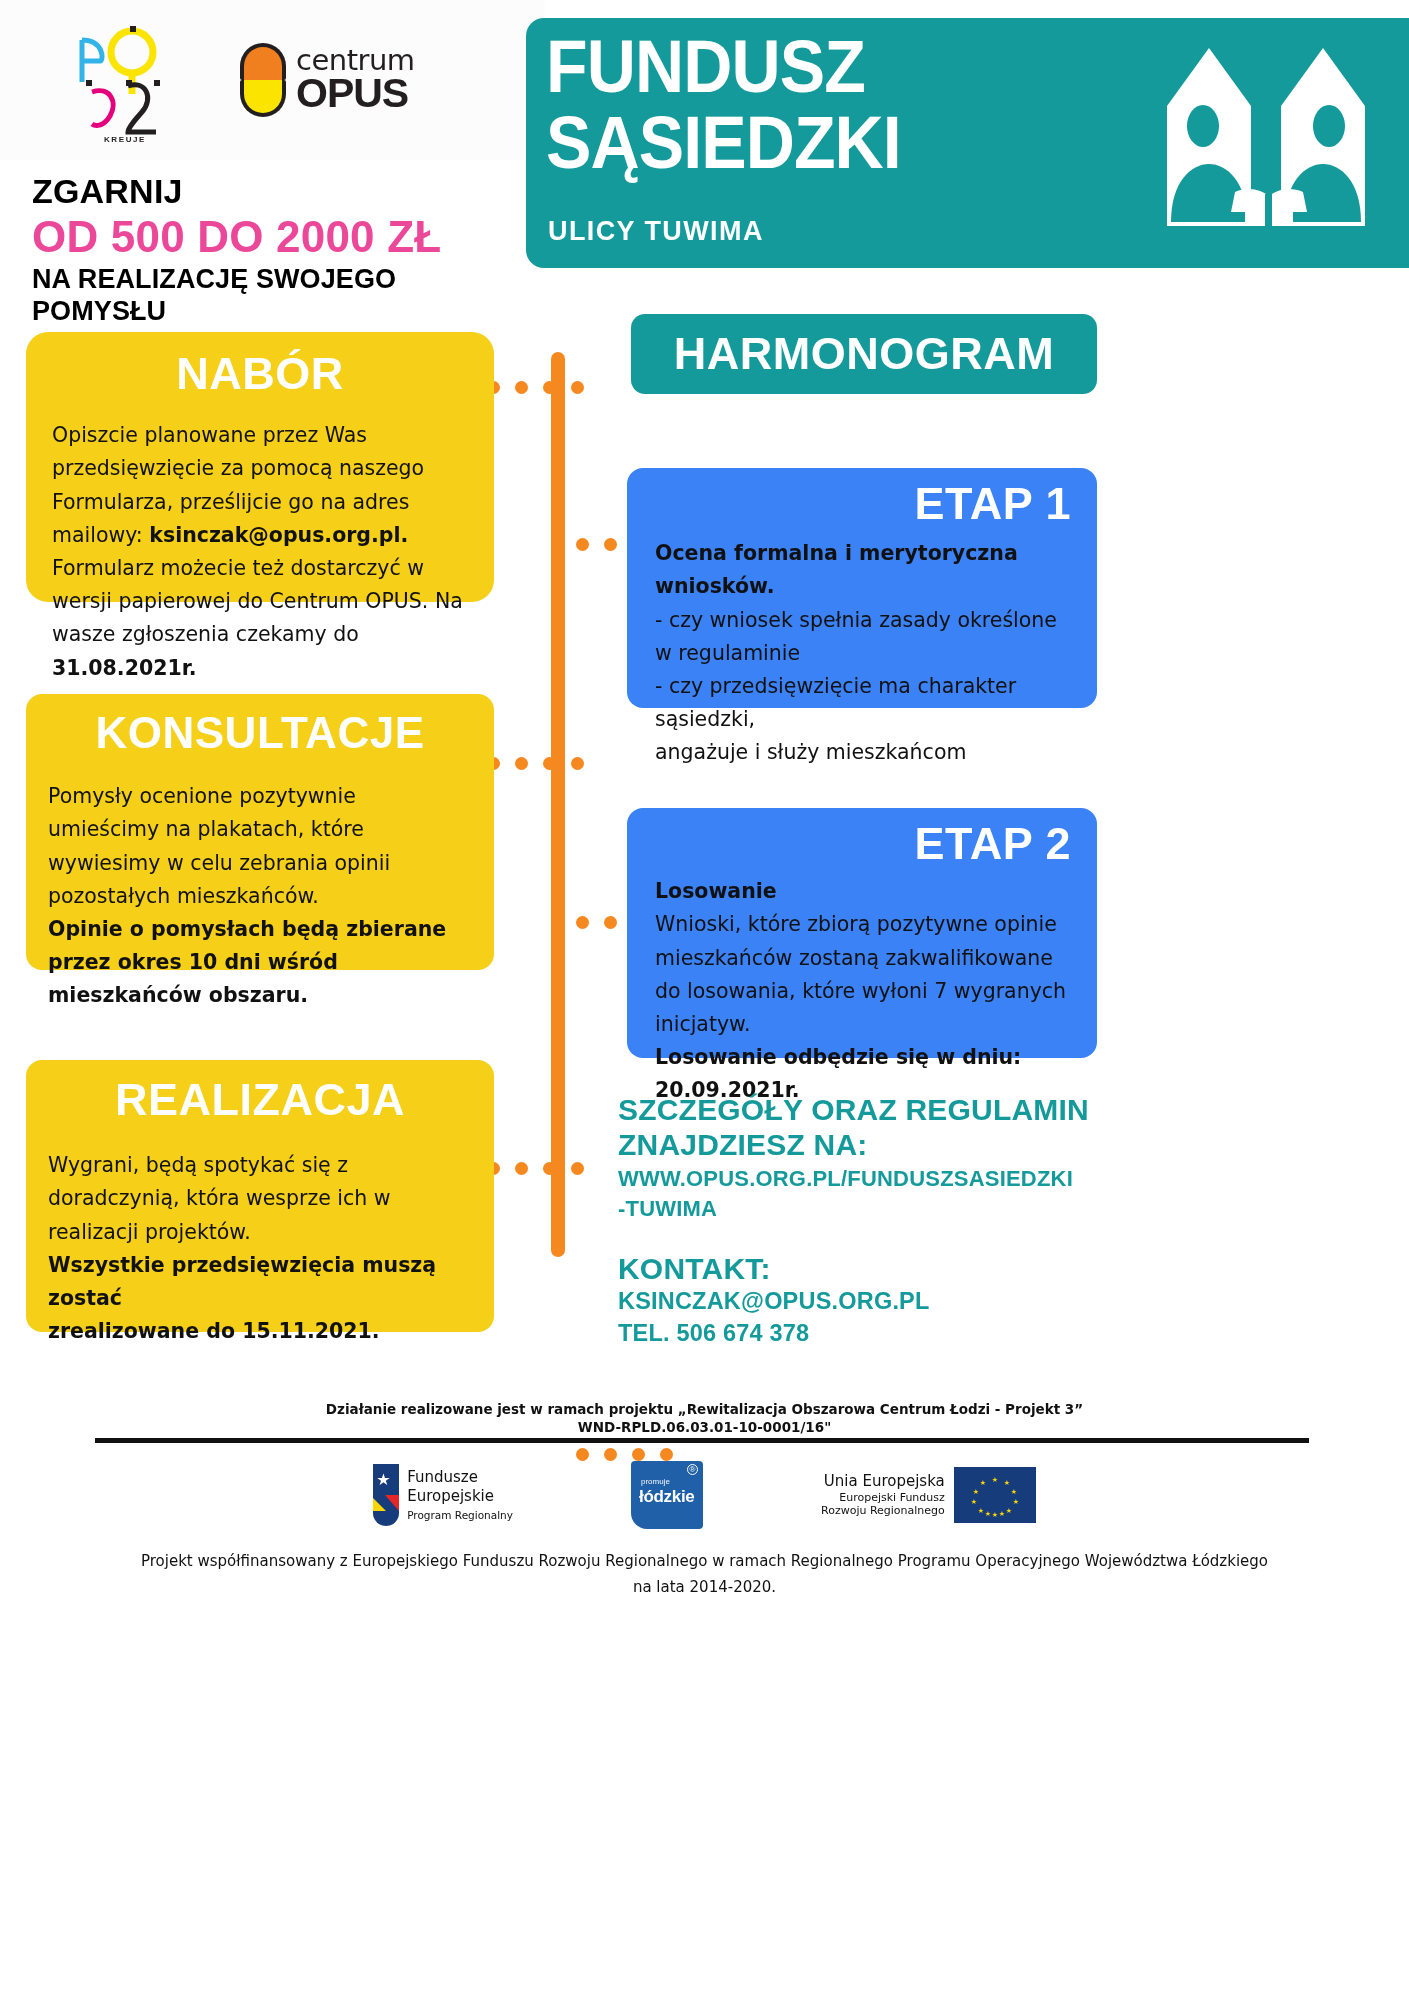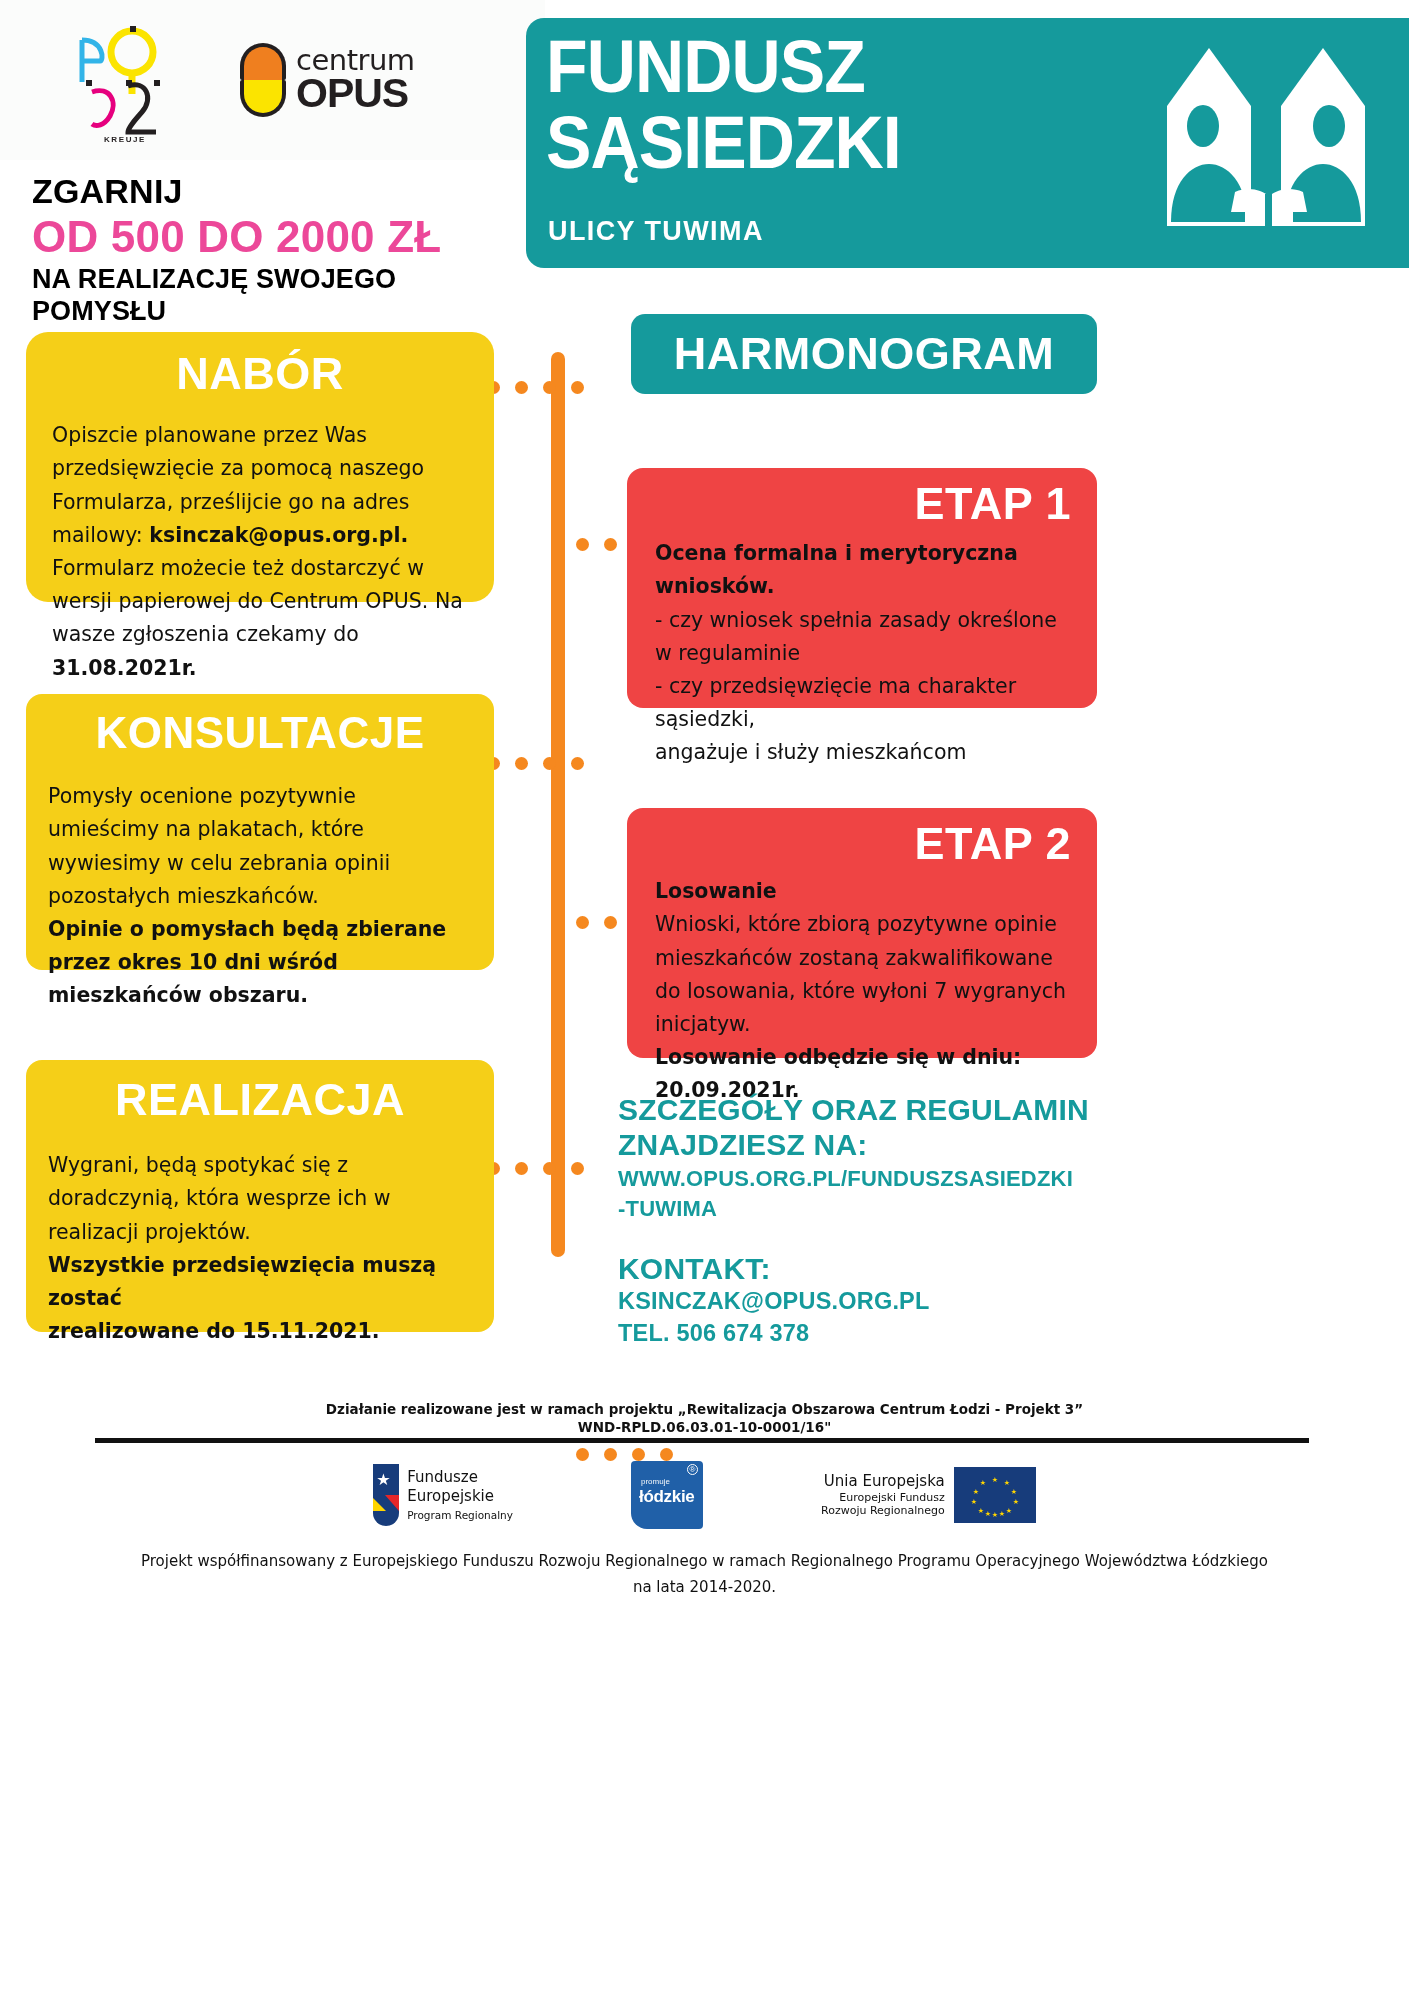--- a/index.html
+++ b/index.html
@@ -53,21 +53,21 @@
   .dots.d1 { left:487px; top:381px; }
   .dots.d2 { left:576px; top:538px; }
   .dots.d3 { left:487px; top:757px; }
   .dots.d4 { left:576px; top:916px; }
   .dots.d5 { left:487px; top:1162px; }
   .dots.d6 { left:576px; top:1448px; }
 
   
   .card { position:absolute; border-radius:16px; }
   .card-yellow { background:#f5cf18; }
-  .card-orange { background:#ef4444; }
+  .card-orange { background:#3b82f6; }
   .card-title {
     color:#ffffff; font-weight:bold; text-align:center; letter-spacing:0.5px;
     font-size:45px; line-height:1.05;
   }
   .card-title.right { text-align:right; }
   .card-body { font-family:"DejaVu Sans", sans-serif; font-size:20.5px; line-height:1.62; color:#111; }
   .card-body b { font-weight:bold; }
 
   #card-nabor  { left:26px; top:332px; width:468px; height:270px;border-radius:22px; }
   #card-nabor .card-title { padding-top:18px; }

